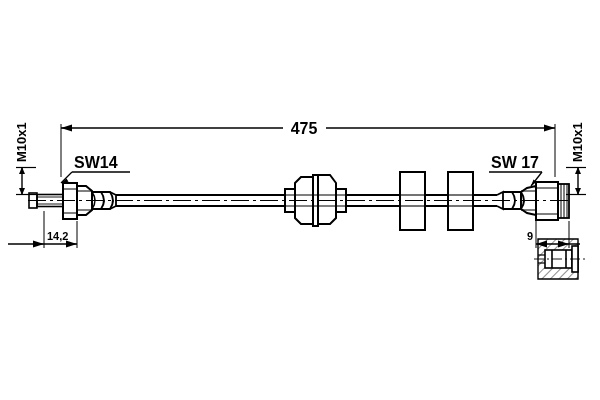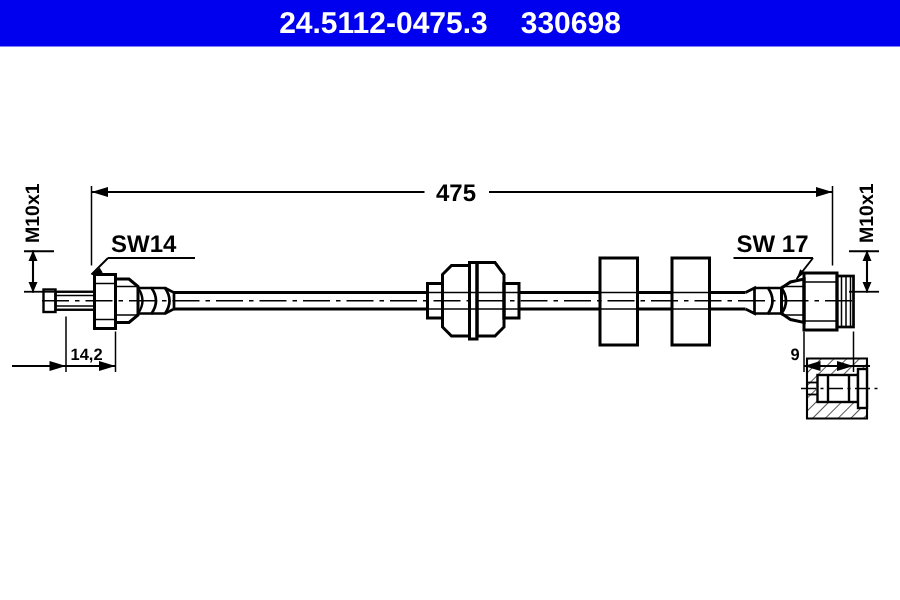--- a/index.html
+++ b/index.html
@@ -55,24 +55,20 @@
   }
   .lbl-big { font-size: 16px; }
   .lbl-med { font-size: 13px; }
   .lbl-sm  { font-size: 11px; }
 </style>
 </head>
 <body>
 
 <div id="page">
 
-  <div id="header-bar">
-    <span class="htext">24.5112-0475.3</span>
-    <span class="htext">330698</span>
-  </div>
 
   <div id="drawing-canvas">
     <svg width="600" height="369" viewBox="0 0 600 369" xmlns="http://www.w3.org/2000/svg">
 
       <g>
 
         <line x1="22" y1="136" x2="22" y2="164" stroke="#000" stroke-width="1.4"></line>
 
         <polygon points="22,136 19,143 25,143" fill="#000"></polygon>
         <polygon points="22,164 19,157 25,157" fill="#000"></polygon>

